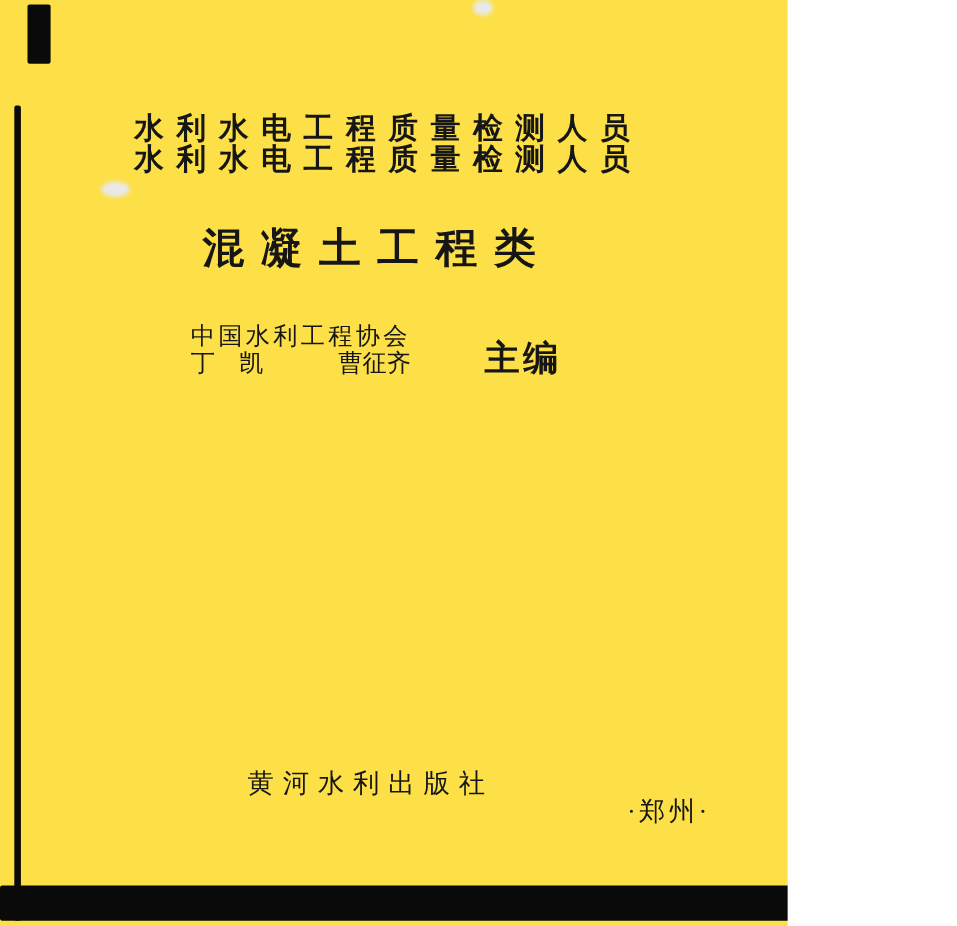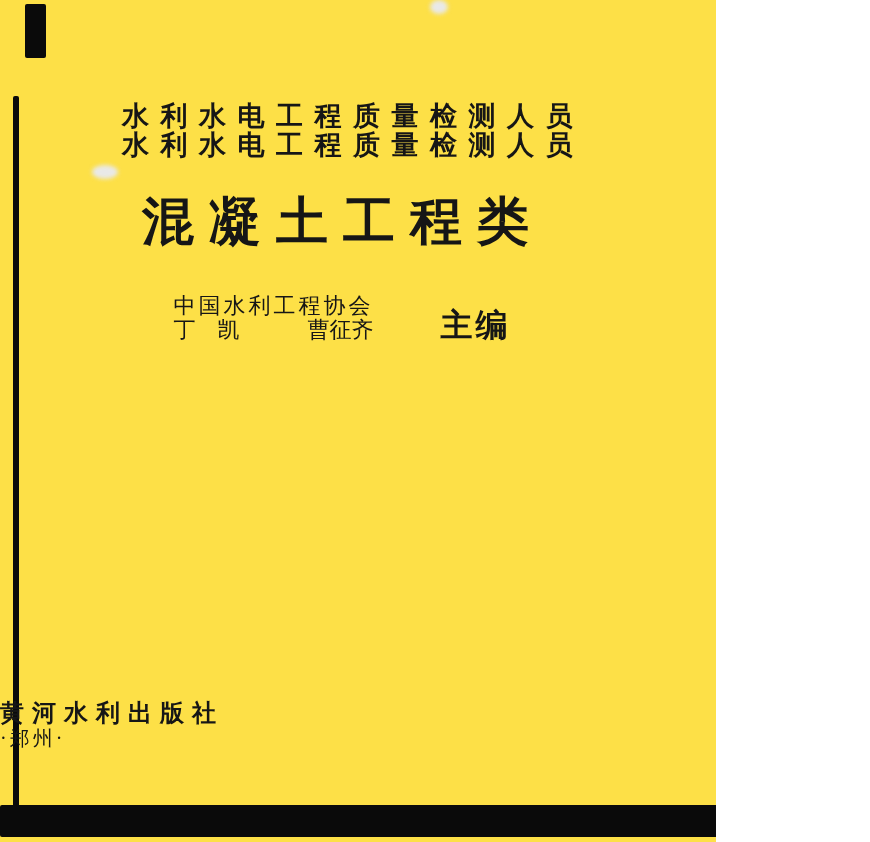--- a/index.html
+++ b/index.html
@@ -52,25 +52,24 @@
   .series-line-2 { top: 131px; }
 
   .book-title {
     position: absolute;
     top: 198px;
     left: 0;
     right: 30px;
     margin: 0;
     text-align: center;
     font-weight: bold;
-    font-size: 52px;
+    font-size: 38px;
     line-height: 56px;
     letter-spacing: 15px;
     white-space: nowrap;
-    font-family: Liberation Mono, monospace;
   }
 
   .byline {
     position: absolute;
     top: 294px;
     left: 0;
     right: 32px;
     display: flex;
     justify-content: center;
     align-items: stretch;
@@ -100,35 +99,36 @@
     font-size: 32px;
     letter-spacing: 3px;
     white-space: nowrap;
   }
 
   .publisher-name {
     position: absolute;
     top: 700px;
     left: 0;
     right: 42px;
+    text-align: center;
     font-family: "Liberation Serif", serif;
-    font-weight: bold;
+    font-weight: normal;
     font-size: 24px;
     line-height: 26px;
     letter-spacing: 8px;
     white-space: nowrap;
   }
   .publisher-city {
     position: absolute;
     top: 727px;
     left: 0;
     right: 70px;
-    text-align: left;
+    text-align: right;
     font-family: "Liberation Serif", serif;
-    font-size: 20px;
+    font-size: 24px;
     line-height: 23px;
     letter-spacing: 3px;
     white-space: nowrap;
   }
 </style>
 </head>
 <body>
 
 <div class="page">
 

